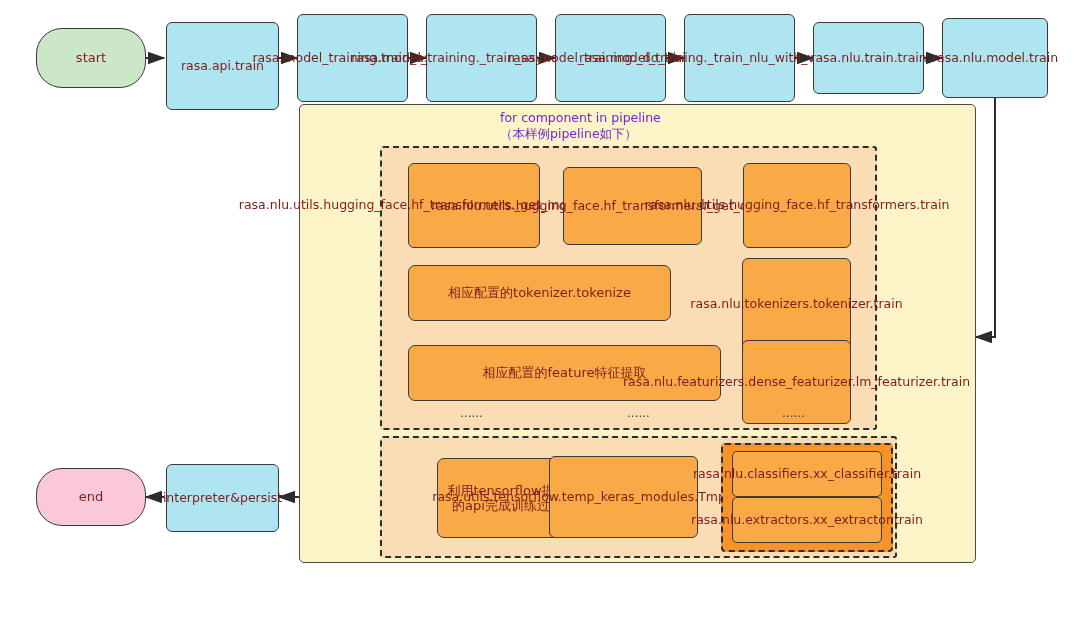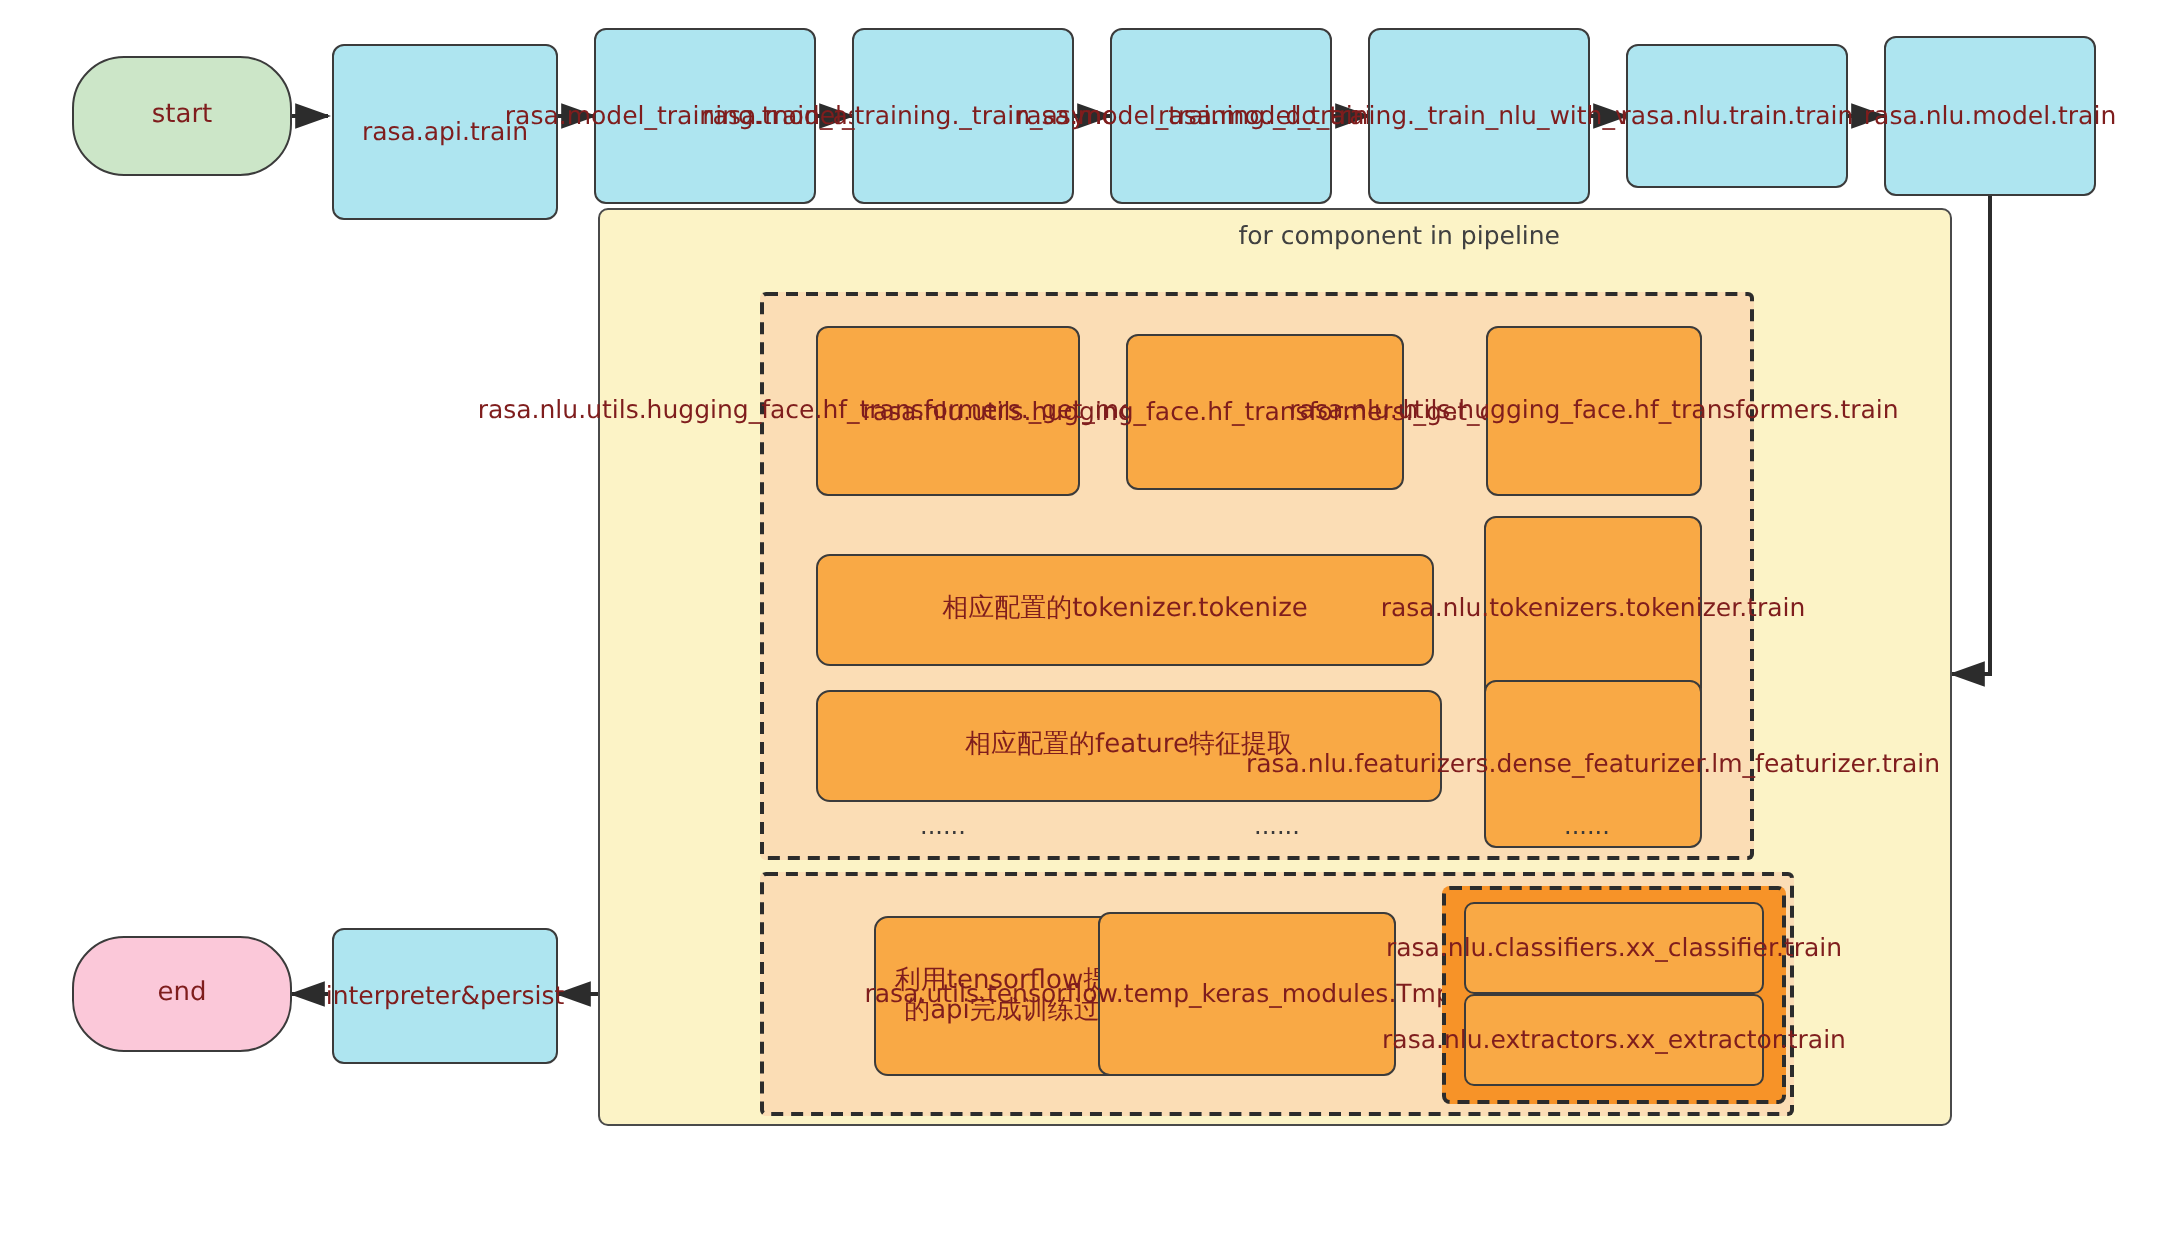--- a/index.html
+++ b/index.html
@@ -8,21 +8,21 @@
   .node{position:absolute;box-sizing:border-box;display:flex;align-items:center;justify-content:center;text-align:center;color:#7f1d1d;line-height:1.18;}
   .blue{background:#AEE5F0;border:1.6px solid #3b3b3b;border-radius:6px;font-size:12.5px;}
   .start{background:#CCE6C8;border:1.6px solid #3b3b3b;border-radius:26px;font-size:13px;}
   .end{background:#FBC8D9;border:1.6px solid #3b3b3b;border-radius:26px;font-size:13px;}
   .orange{background:#F9A945;border:1.8px solid #3b3b3b;border-radius:6px;font-size:12.5px;}
   .orange-wide{background:#F9A945;border:1.8px solid #3b3b3b;border-radius:7px;font-size:13px;}
   .orange-sq{background:#F9A945;border:1.8px solid #3b3b3b;border-radius:5px;font-size:12.5px;}
   .yellow-region{position:absolute;box-sizing:border-box;background:#FCF3C6;border:1.8px solid #4a4a4a;border-radius:5px;}
   .dashed-region{position:absolute;box-sizing:border-box;background:#FBDDB5;border:2.4px dashed #2c2c2c;}
   .group-region{position:absolute;box-sizing:border-box;background:#F79328;border:2.4px dashed #2c2c2c;border-radius:4px;}
-  .region-label{position:absolute;text-align:right;font-size:12.5px;color:#404040;line-height:1.25;}
+  .region-label{position:absolute;text-align:left;font-size:12.5px;color:#6d28d9;line-height:1.25;}
   .dots{position:absolute;font-size:12px;color:#3a3a3a;letter-spacing:0px;}
   svg.edges{position:absolute;left:0;top:0;width:1080px;height:624px;pointer-events:none;}
 </style>
 </head>
 <body>
 
 <div id="canvas">
 
   <svg class="edges" viewBox="0 0 1080 624">
     <defs>
@@ -89,37 +89,38 @@
   </div>
 
   <div class="node blue" style="left:942px;top:18px;width:106px;height:80px;padding:0 4px;">
     <span>rasa.nlu.model.train</span>
   </div>
 
   <div class="yellow-region" style="left:299px;top:104px;width:677px;height:459px;"></div>
 
   <div class="region-label" style="left:500px;top:110px;width:280px;">
     <div>for component in pipeline</div>
+    <div>（本样例pipeline如下）</div>
   </div>
 
   <div class="dashed-region" style="left:380px;top:146px;width:497px;height:284px;border-radius:3px;"></div>
 
   <div class="node orange" style="left:408px;top:163px;width:132px;height:85px;padding:0 3px;">
     <span>rasa.nlu.utils.hugging_face.hf_transformers._get_model_features_for_batch</span>
   </div>
 
   <div class="node orange" style="left:563px;top:167px;width:139px;height:78px;padding:0 3px;">
     <span>rasa.nlu.utils.hugging_face.hf_transformers._get_docs_for_batch</span>
   </div>
 
   <div class="node orange" style="left:743px;top:163px;width:108px;height:85px;padding:16px 3px;">
     <span>rasa.nlu.utils.hugging_face.hf_transformers.train</span>
   </div>
 
-  <div class="node orange-wide" style="left:408px;top:265px;width:309px;height:56px;padding:0 6px;margin-top:12px;">
+  <div class="node orange-wide" style="left:408px;top:265px;width:263px;height:56px;padding:0 6px;">
     <span>相应配置的tokenizer.tokenize</span>
   </div>
 
   <div class="node orange" style="left:742px;top:258px;width:109px;height:92px;padding:0 3px;">
     <span>rasa.nlu.tokenizers.tokenizer.train</span>
   </div>
 
   <div class="node orange-wide" style="left:408px;top:345px;width:313px;height:56px;padding:0 6px;">
     <span>相应配置的feature特征提取</span>
   </div>

